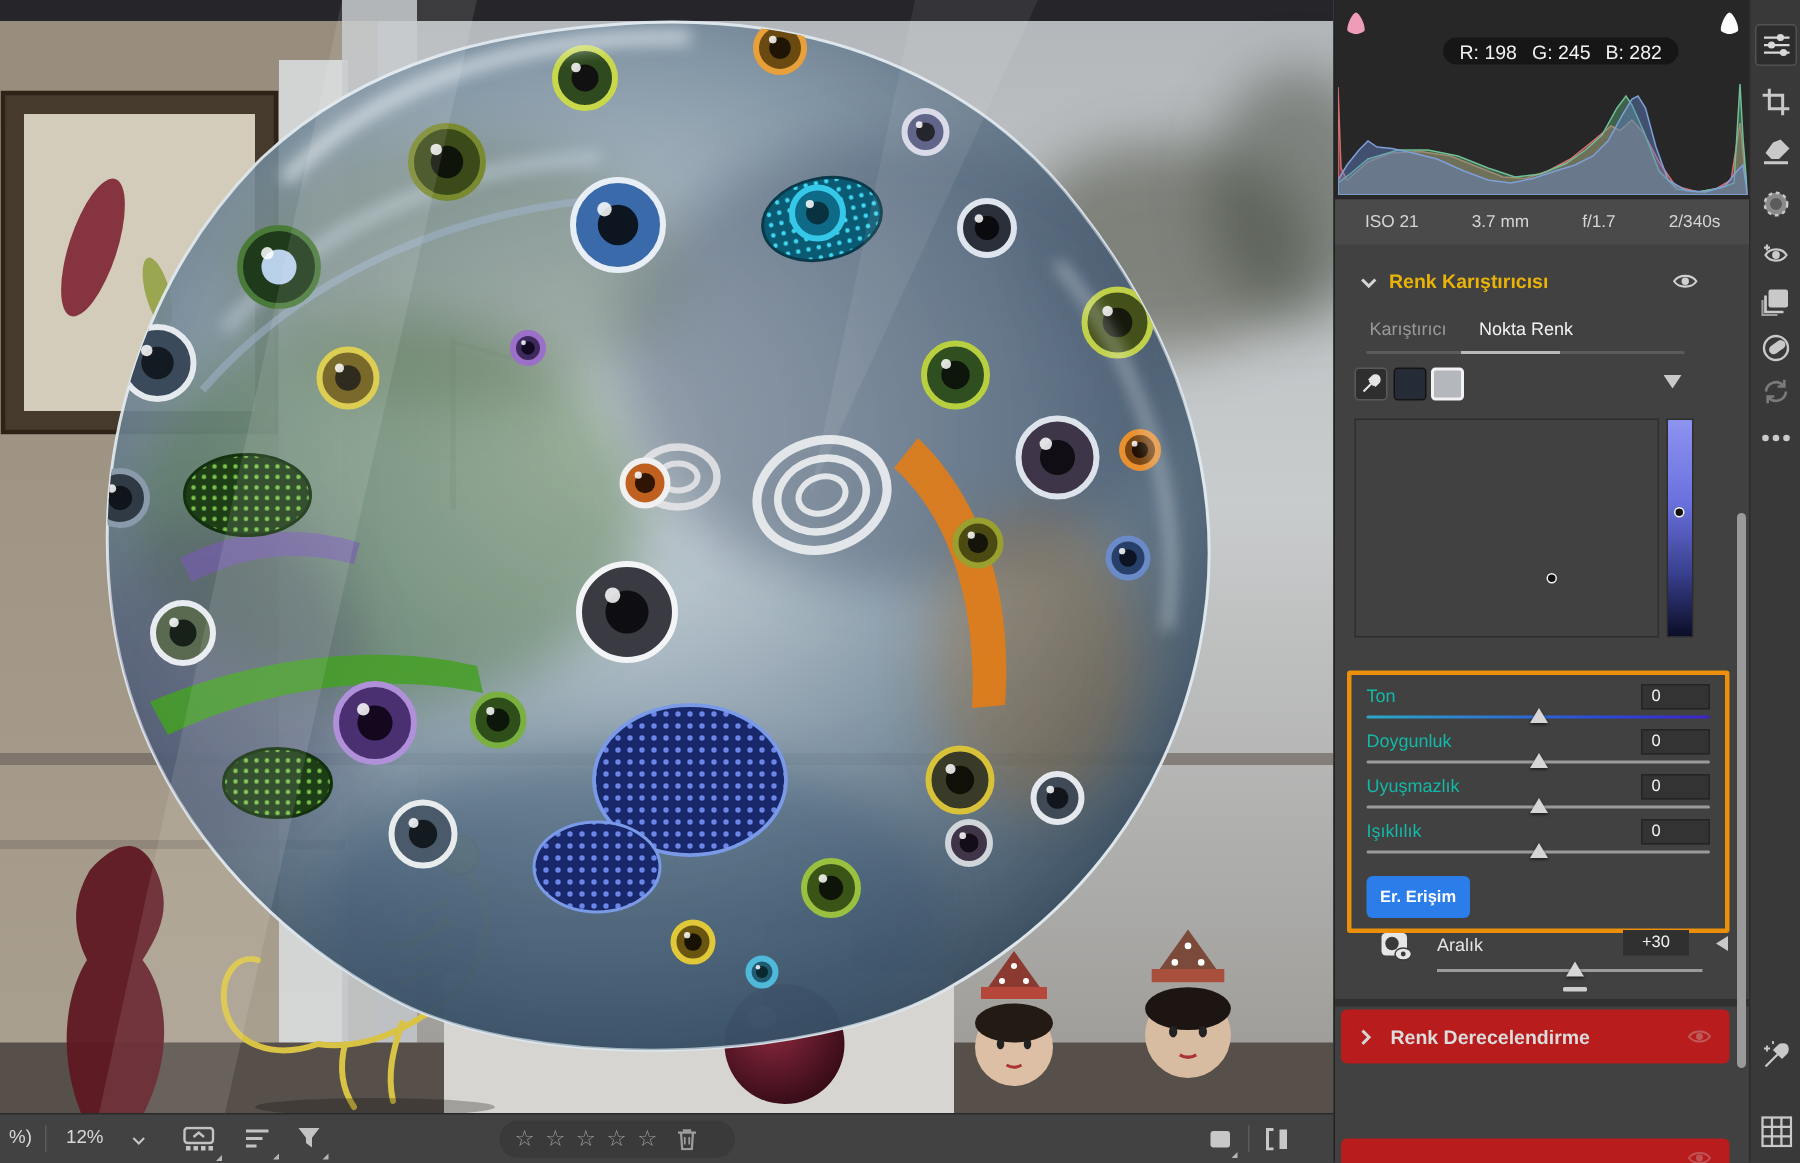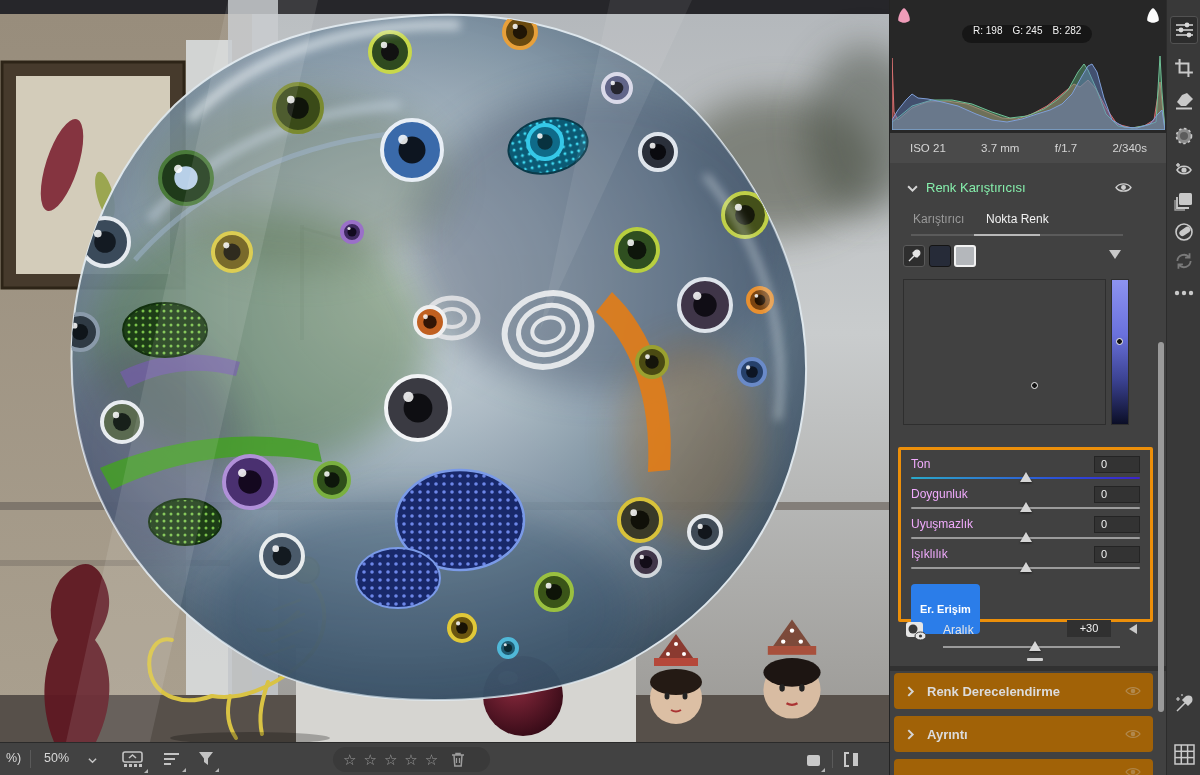--- a/index.html
+++ b/index.html
@@ -16,58 +16,58 @@
   .cornertri{position:absolute;right:-4px;bottom:-1px;width:0;height:0;
     border-left:4px solid transparent;border-bottom:4px solid #b5b5b5}
   .bico{position:absolute;top:8px}
   #stars{left:333px;top:4px;width:157px;height:25px;background:#3a3a3a;border-radius:13px;
     display:flex;align-items:center;padding:0 10px;gap:7px}
   #stars .st{font-size:15px;color:#9c9c9c;line-height:1}
   
   #panel{left:889px;top:0;width:277px;height:775px;background:#414141;border-left:1px solid #232323}
   #histo{left:0;top:0;width:277px;height:133px;background:#272727}
   #rgbpill{left:72px;top:25px;height:18px;background:rgba(20,20,20,.85);border-radius:9px;
-    display:flex;gap:10px;padding:0 11px;font-size:10px;color:#f2f2f2}
+    display:flex;align-items:center;gap:10px;padding:0 11px;font-size:13px;color:#f2f2f2}
   #exif{left:0;top:133px;width:277px;height:30px;background:#4a4a4a;display:flex;
     align-items:center;justify-content:space-between;padding:0 20px;font-size:11.5px;color:#d5d5d5}
   #mixhead{left:0;top:176px;width:277px;height:26px}
-  #mixhead .title{position:absolute;left:36px;top:4px;font-size:13px;font-weight:normal;color:#86efac}
+  #mixhead .title{position:absolute;left:36px;top:4px;font-size:13px;font-weight:bold;color:#eab308}
   .tab{position:absolute;top:212px;font-size:12px}
   .tabline{left:21px;top:234px;width:212px;height:2px;background:#5b5b5b}
   .tabline .active{position:absolute;left:63px;width:66px;height:2px;background:#b9b9b9}
   .sw{position:absolute;top:245px;width:22px;height:22px;border-radius:3px}
   #picker{left:13px;top:279px;width:203px;height:146px;border:1px solid #2e2e2e;
     background:linear-gradient(to top,#fff 2%,rgba(255,255,255,0) 96%),
     linear-gradient(90deg,#f43b2c 0%,#f7e01e 14%,#26d81e 32%,#17e0c8 46%,#2a34e8 64%,#e télé 0),
     linear-gradient(90deg,#f43b2c 0%,#f7e01e 14%,#26d81e 32%,#17e0c8 46%,#2a34e8 64%,#ee2bd8 82%,#f43b2c 100%)}
   #vbar{left:221px;top:279px;width:18px;height:146px;border:1px solid #2e2e2e;
     background:linear-gradient(to bottom,#8d93f0 0%,#6a71dd 38%,#3a4190 70%,#0b0e26 100%)}
   .pdot{position:absolute;width:7px;height:7px;border-radius:50%;background:#111;border:1.5px solid #f5f5f5}
   #obox{left:8px;top:447px;width:255px;height:175px;border:3px solid #ec8f0a;border-radius:2px;padding:5px 10px 0}
   .srow{position:relative;height:30px}
   .srhead{display:flex;justify-content:space-between;align-items:center;height:18px}
-  .slabel{font-size:12px;color:#f0abfc}
+  .slabel{font-size:12px;color:#14b8a6}
   .sval{width:46px;height:17px;background:#333;border:1px solid #242424;font-size:11px;
     color:#f2f2f2;padding-left:6px;line-height:15px}
   .strack{position:relative;margin-top:4px;height:2px;background:#9b9b9b;border-radius:1px}
   .strack.hue{background:linear-gradient(90deg,#2aa9c9 0%,#2e7ad0 35%,#2b4bd8 68%,#3d23c9 100%)}
   .thumb{position:absolute;top:-5px;width:0;height:0;border-left:6px solid transparent;
     border-right:6px solid transparent;border-bottom:10px solid #d6d6d6;
     filter:drop-shadow(0 1px 1px rgba(0,0,0,.6))}
   #erbtn{display:inline-block;margin-top:9px;background:#2b7de9;color:#fff;font-size:11px;
-    font-weight:bold;padding:19px 9px;border-radius:4px}
-  #rrow{left:1px;top:618px;width:263px;height:48px}
+    font-weight:bold;padding:8px 9px;border-radius:4px}
+  #rrow{left:16px;top:618px;width:263px;height:48px}
   #rrow .lbl{position:absolute;left:52px;top:5px;font-size:12px;color:#e5e5e5}
   #rrow .val{position:absolute;left:176px;top:2px;width:44px;height:17px;background:#303030;
     font-size:11px;color:#f0f0f0;text-align:center;line-height:17px}
   #rrow .ltri{position:absolute;left:238px;top:6px;width:0;height:0;border-top:5px solid transparent;
     border-bottom:5px solid transparent;border-right:8px solid #c9c9c9}
   #rtrack{position:absolute;left:52px;top:28px;width:177px;height:2px;background:#9b9b9b}
   #rdash{position:absolute;left:calc(52% - 8px);top:12px;width:16px;height:3px;background:#cfcfcf;border-radius:1px}
-  .sect{left:4px;width:259px;height:36px;background:#a16207;border-radius:4px;
+  .sect{left:4px;width:259px;height:36px;background:#b91c1c;border-radius:4px;
     display:flex;align-items:center;padding:0 12px;gap:12px}
   .sect .slbl{font-size:13px;font-weight:bold;color:#dcdcdc;flex:1}
   .sgap{left:0;width:277px;background:#313131}
   #scroll{left:268px;top:342px;width:6px;height:370px;background:#9a9a9a;border-radius:3px}
   
   #tools{left:1166px;top:0;width:34px;height:775px;background:#393939;border-left:1px solid #2c2c2c}
   .tico{position:absolute;left:7px}
   #tunebox{position:absolute;left:3px;top:16px;width:28px;height:28px;background:#2d2d2d;
     border:1px solid #525252;border-radius:3px;display:flex;align-items:center;justify-content:center}
 </style>
@@ -308,21 +308,21 @@
  </g>
 
  <polygon points="228,0 318,0 150,742 66,742" fill="#ffffff" opacity=".10"></polygon>
  <polygon points="610,0 692,0 540,330" fill="#ffffff" opacity=".07"></polygon>
 </svg>
 </div>
 
 <div id="bbar" class="abs">
   <span class="txt abs" style="left:6px;top:8px">%)</span>
   <div class="vdiv abs" style="left:30px"></div>
-  <span class="txt abs" style="left:44px;top:8px">50%</span>
+  <span class="txt abs" style="left:44px;top:8px">12%</span>
   <svg class="abs chev" style="left:88px;top:13px" viewBox="0 0 10 8">
       <polyline points="1,2 5,6 9,2" fill="none" stroke="#c5c5c5" stroke-width="1.6"></polyline>
     </svg>
   <span class="bico" style="left:122px">
     <svg width="22" height="17" viewBox="0 0 22 17">
         <rect x="1" y="1" width="19" height="10" rx="2" fill="none" stroke="#c3c3c3" stroke-width="1.6"></rect>
         <polyline points="7,7 10.5,4 14,7" fill="none" stroke="#c3c3c3" stroke-width="1.6"></polyline>
         <g fill="#c3c3c3">
           <rect x="2" y="13" width="3" height="3"></rect>
           <rect x="7" y="13" width="3" height="3"></rect>
@@ -491,30 +491,20 @@
   <div class="sect abs" style="top:673px">
     <svg width="9" height="11" viewBox="0 0 8 10">
         <polyline points="2,1 6,5 2,9" fill="none" stroke="#d5d5d5" stroke-width="1.8"></polyline>
       </svg>
     <span class="slbl">Renk Derecelendirme</span>
     <svg width="16" height="12" viewBox="0 0 16 12" opacity=".35">
         <path d="M1,6 C4,1.5 12,1.5 15,6 C12,10.5 4,10.5 1,6 Z" fill="none" stroke="#cfcfcf" stroke-width="1.3"></path>
         <circle cx="8" cy="6" r="2.3" fill="#cfcfcf"></circle>
       </svg>
   </div>
-  <div class="sect abs" style="top:716px">
-    <svg width="9" height="11" viewBox="0 0 8 10">
-        <polyline points="2,1 6,5 2,9" fill="none" stroke="#d5d5d5" stroke-width="1.8"></polyline>
-      </svg>
-    <span class="slbl">Ayrıntı</span>
-    <svg width="16" height="12" viewBox="0 0 16 12" opacity=".35">
-        <path d="M1,6 C4,1.5 12,1.5 15,6 C12,10.5 4,10.5 1,6 Z" fill="none" stroke="#cfcfcf" stroke-width="1.3"></path>
-        <circle cx="8" cy="6" r="2.3" fill="#cfcfcf"></circle>
-      </svg>
-  </div>
   <div class="sect abs" style="top:759px;height:26px">
     <span class="slbl"></span>
     <svg width="16" height="12" viewBox="0 0 16 12" opacity=".3">
         <path d="M1,6 C4,1.5 12,1.5 15,6 C12,10.5 4,10.5 1,6 Z" fill="none" stroke="#cfcfcf" stroke-width="1.3"></path>
         <circle cx="8" cy="6" r="2.3" fill="#cfcfcf"></circle>
       </svg>
   </div>
   <div id="scroll" class="abs"></div>
 </div>
 

